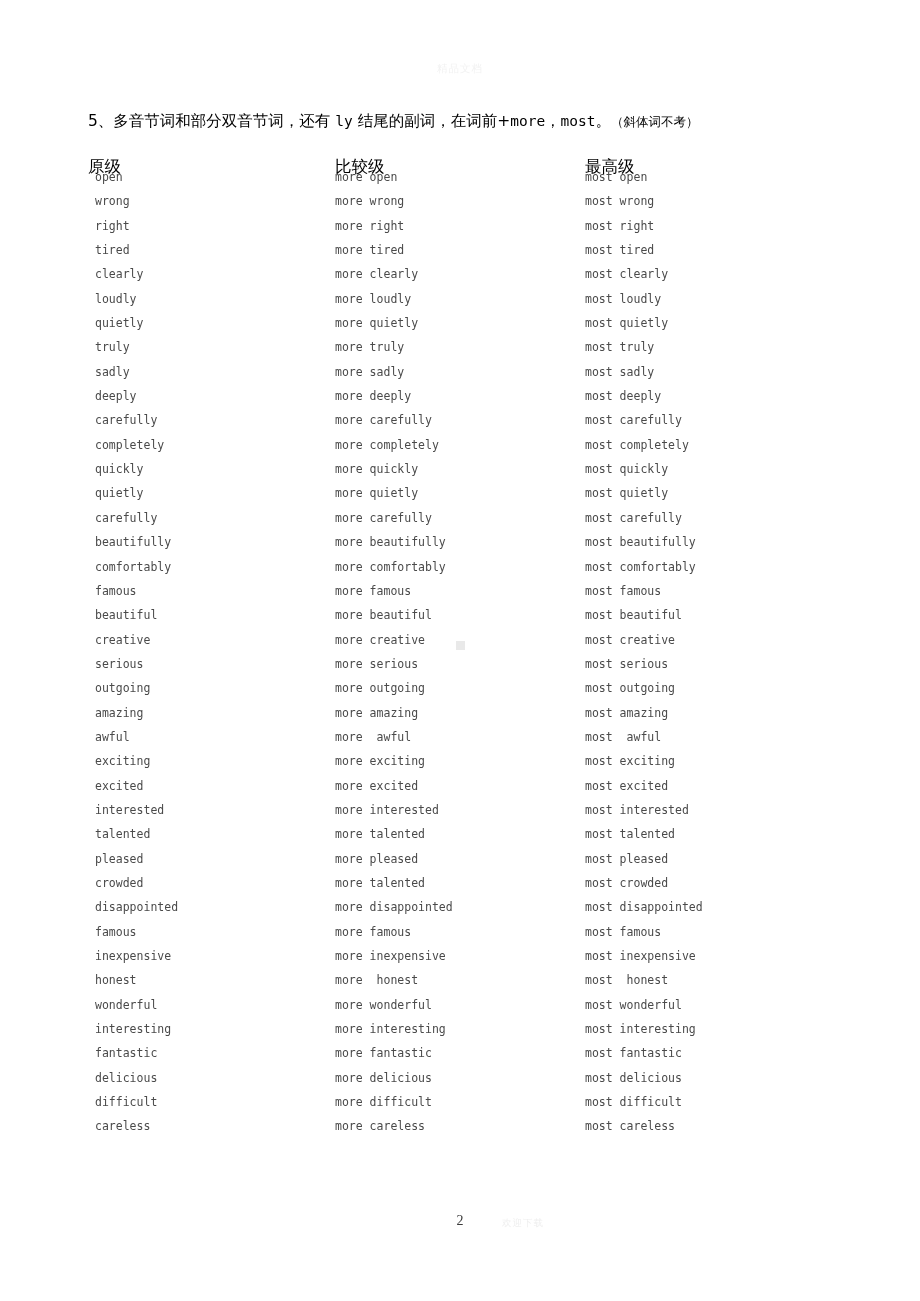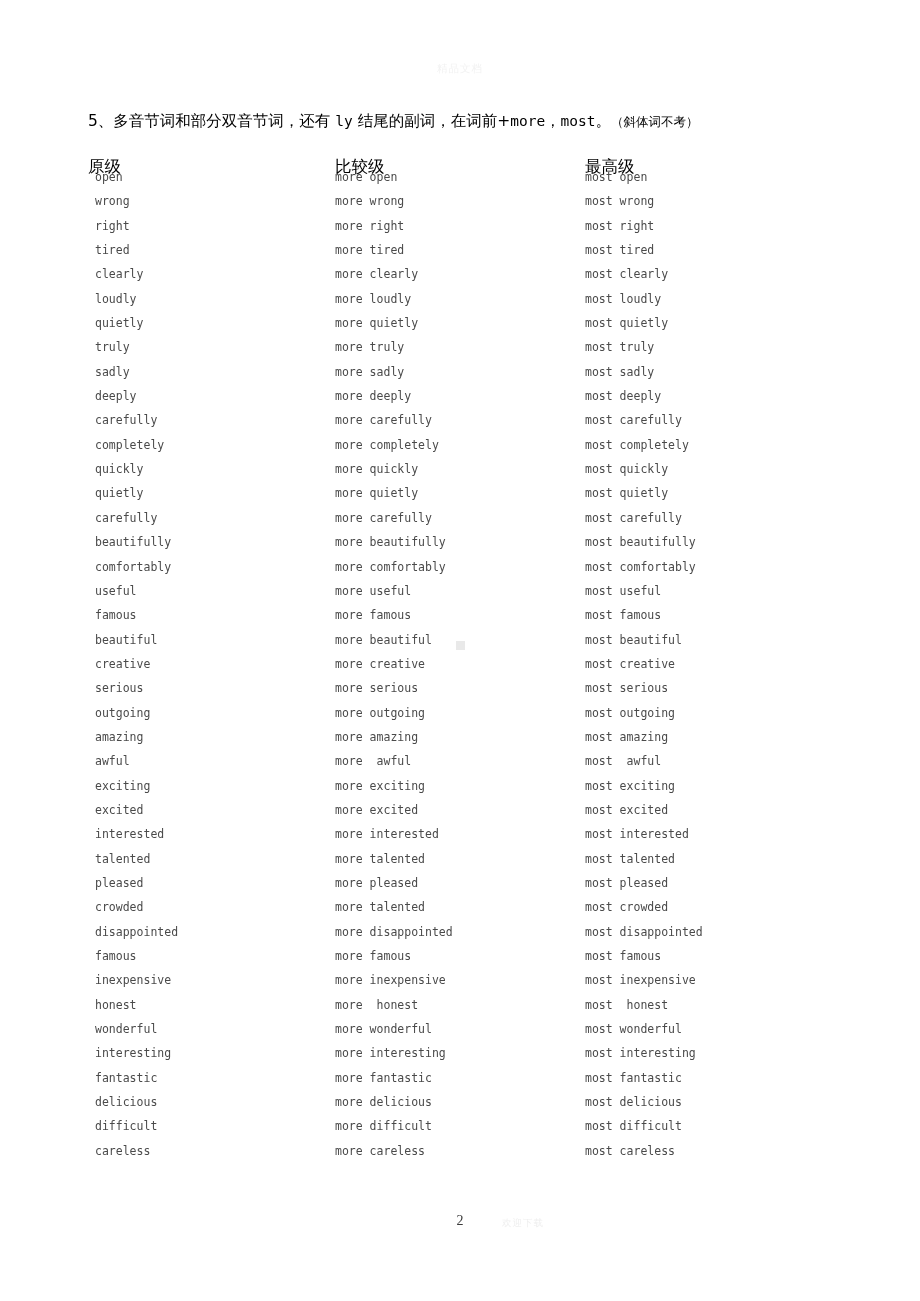--- a/index.html
+++ b/index.html
@@ -226,25 +226,20 @@
         <div class="cell c1">beautifully</div>
         <div class="cell c2">more beautifully</div>
         <div class="cell c3">most beautifully</div>
       </div>
       <div class="word-row">
         <div class="cell c1">comfortably</div>
         <div class="cell c2">more comfortably</div>
         <div class="cell c3">most comfortably</div>
       </div>
       <div class="word-row">
-        <div class="cell c1">useful</div>
-        <div class="cell c2">more useful</div>
-        <div class="cell c3">most useful</div>
-      </div>
-      <div class="word-row">
         <div class="cell c1">famous</div>
         <div class="cell c2">more famous</div>
         <div class="cell c3">most famous</div>
       </div>
       <div class="word-row">
         <div class="cell c1">beautiful</div>
         <div class="cell c2">more beautiful</div>
         <div class="cell c3">most beautiful</div>
       </div>
       <div class="word-row">

